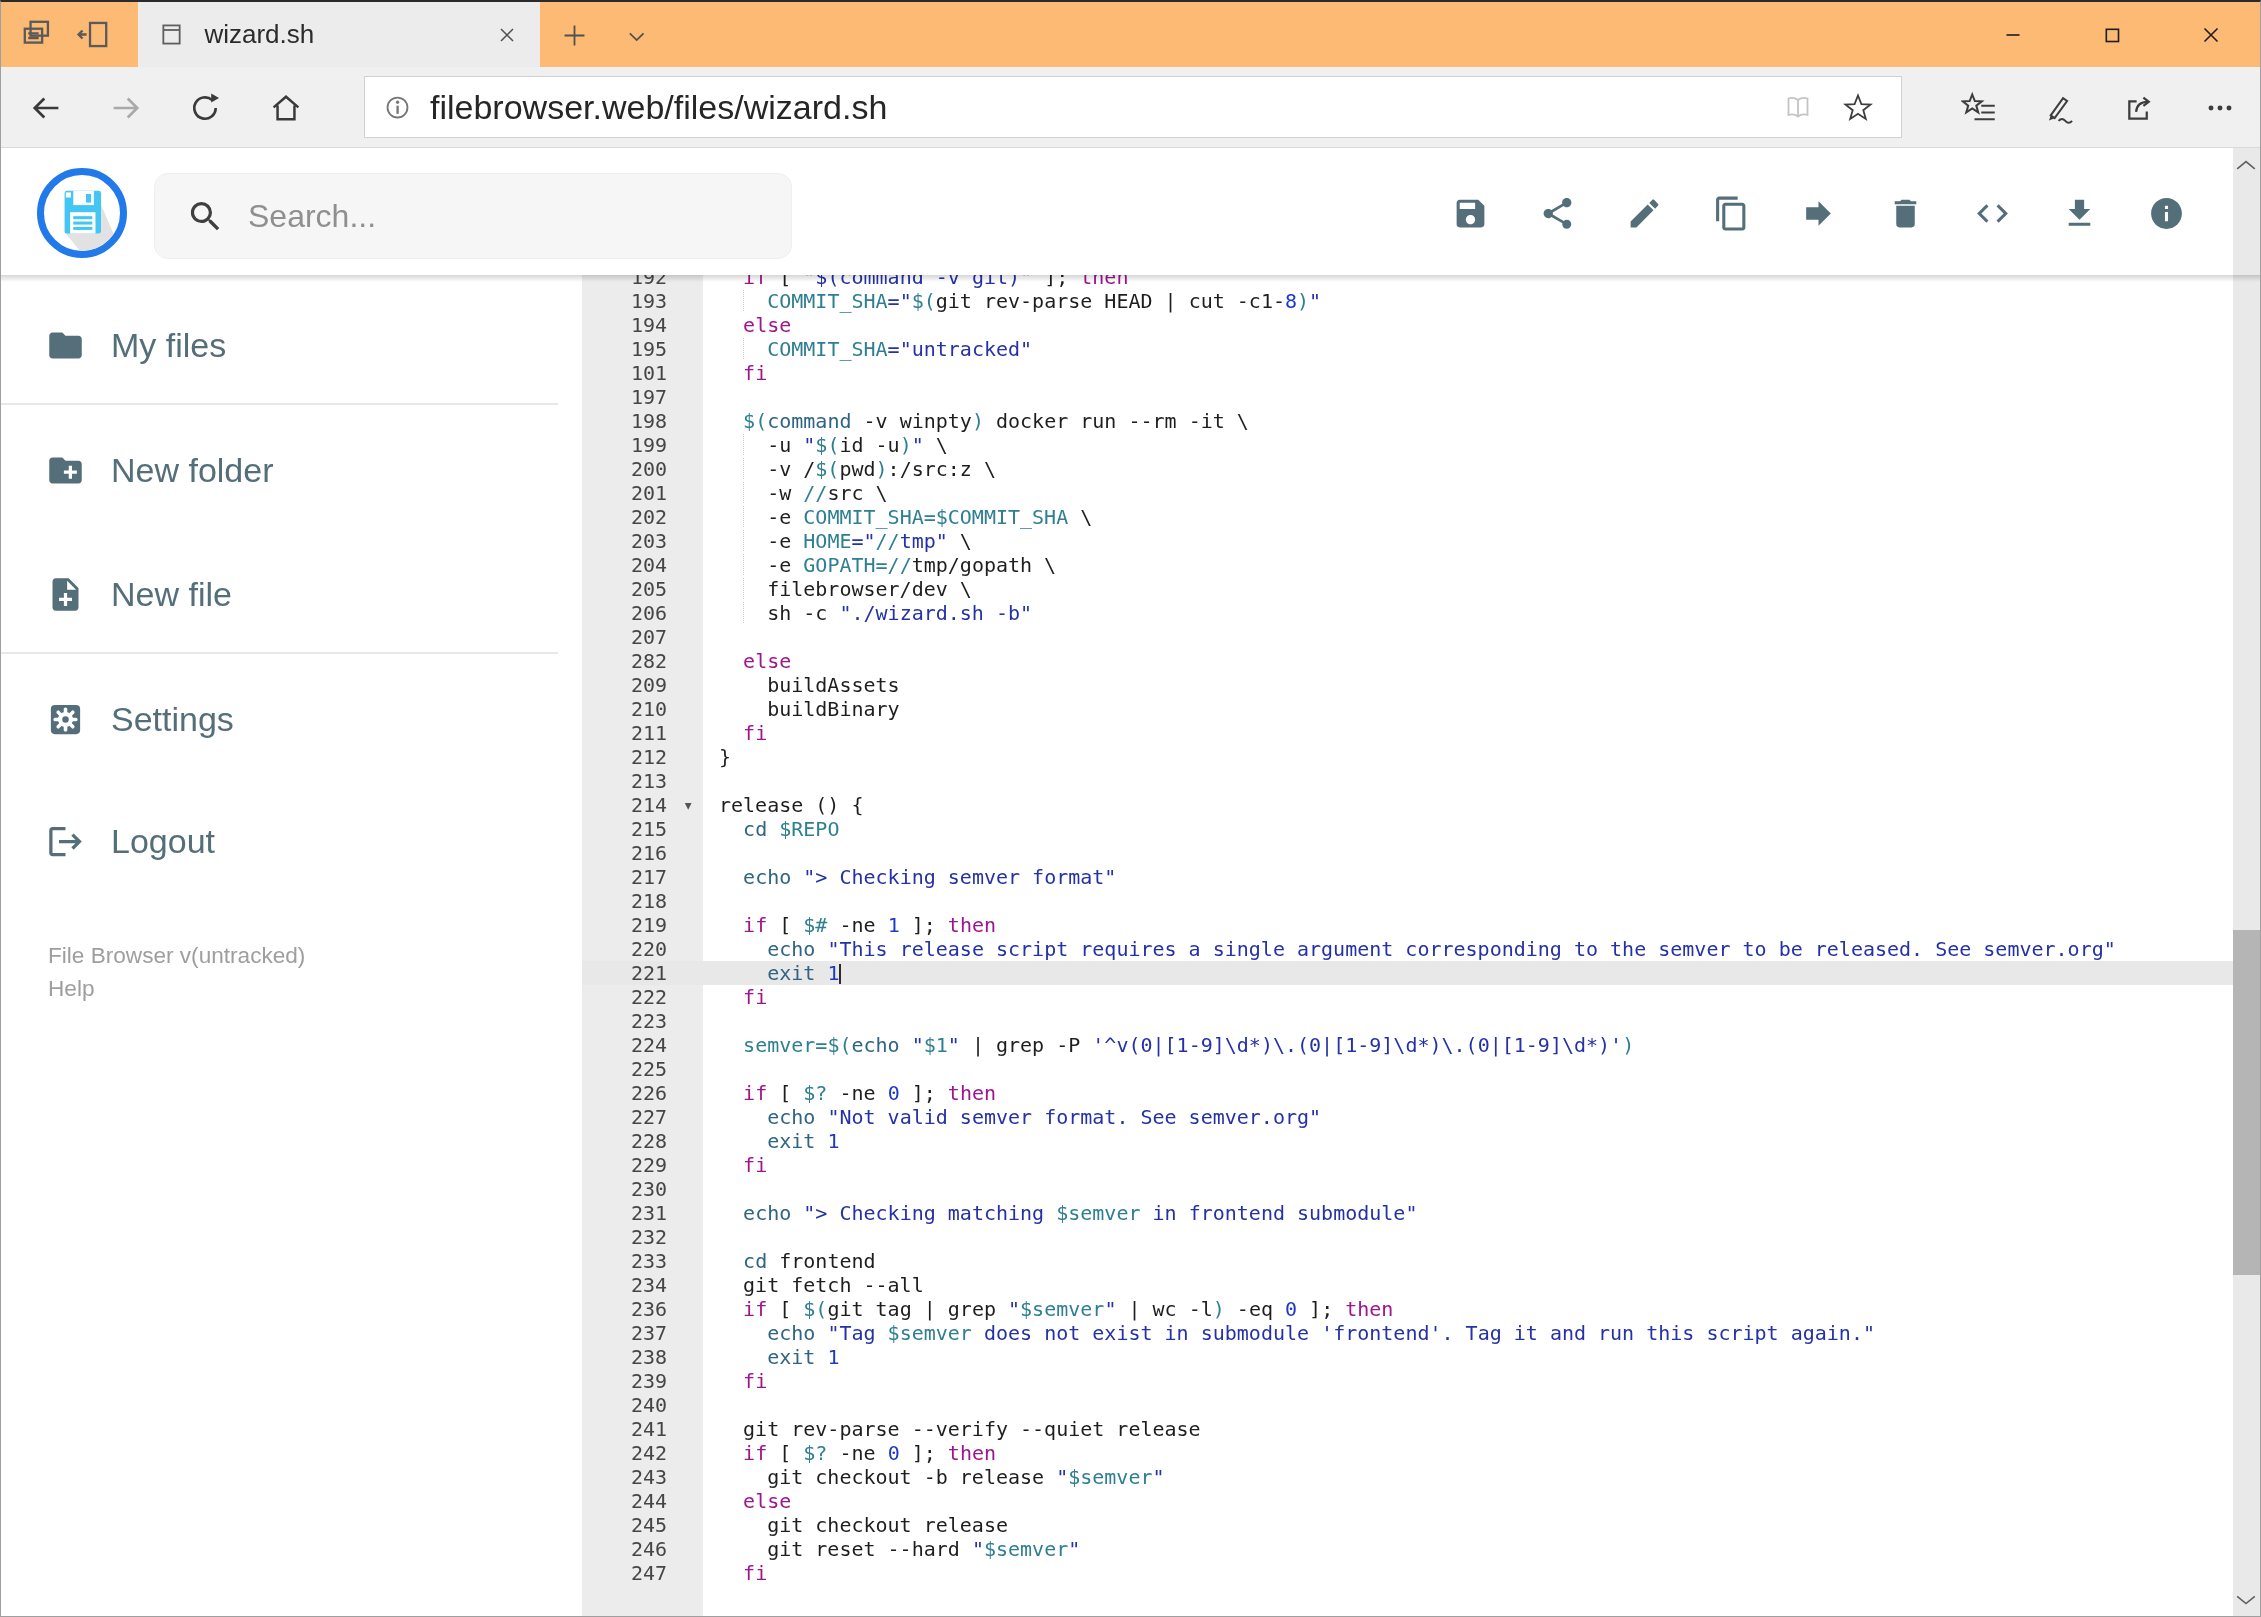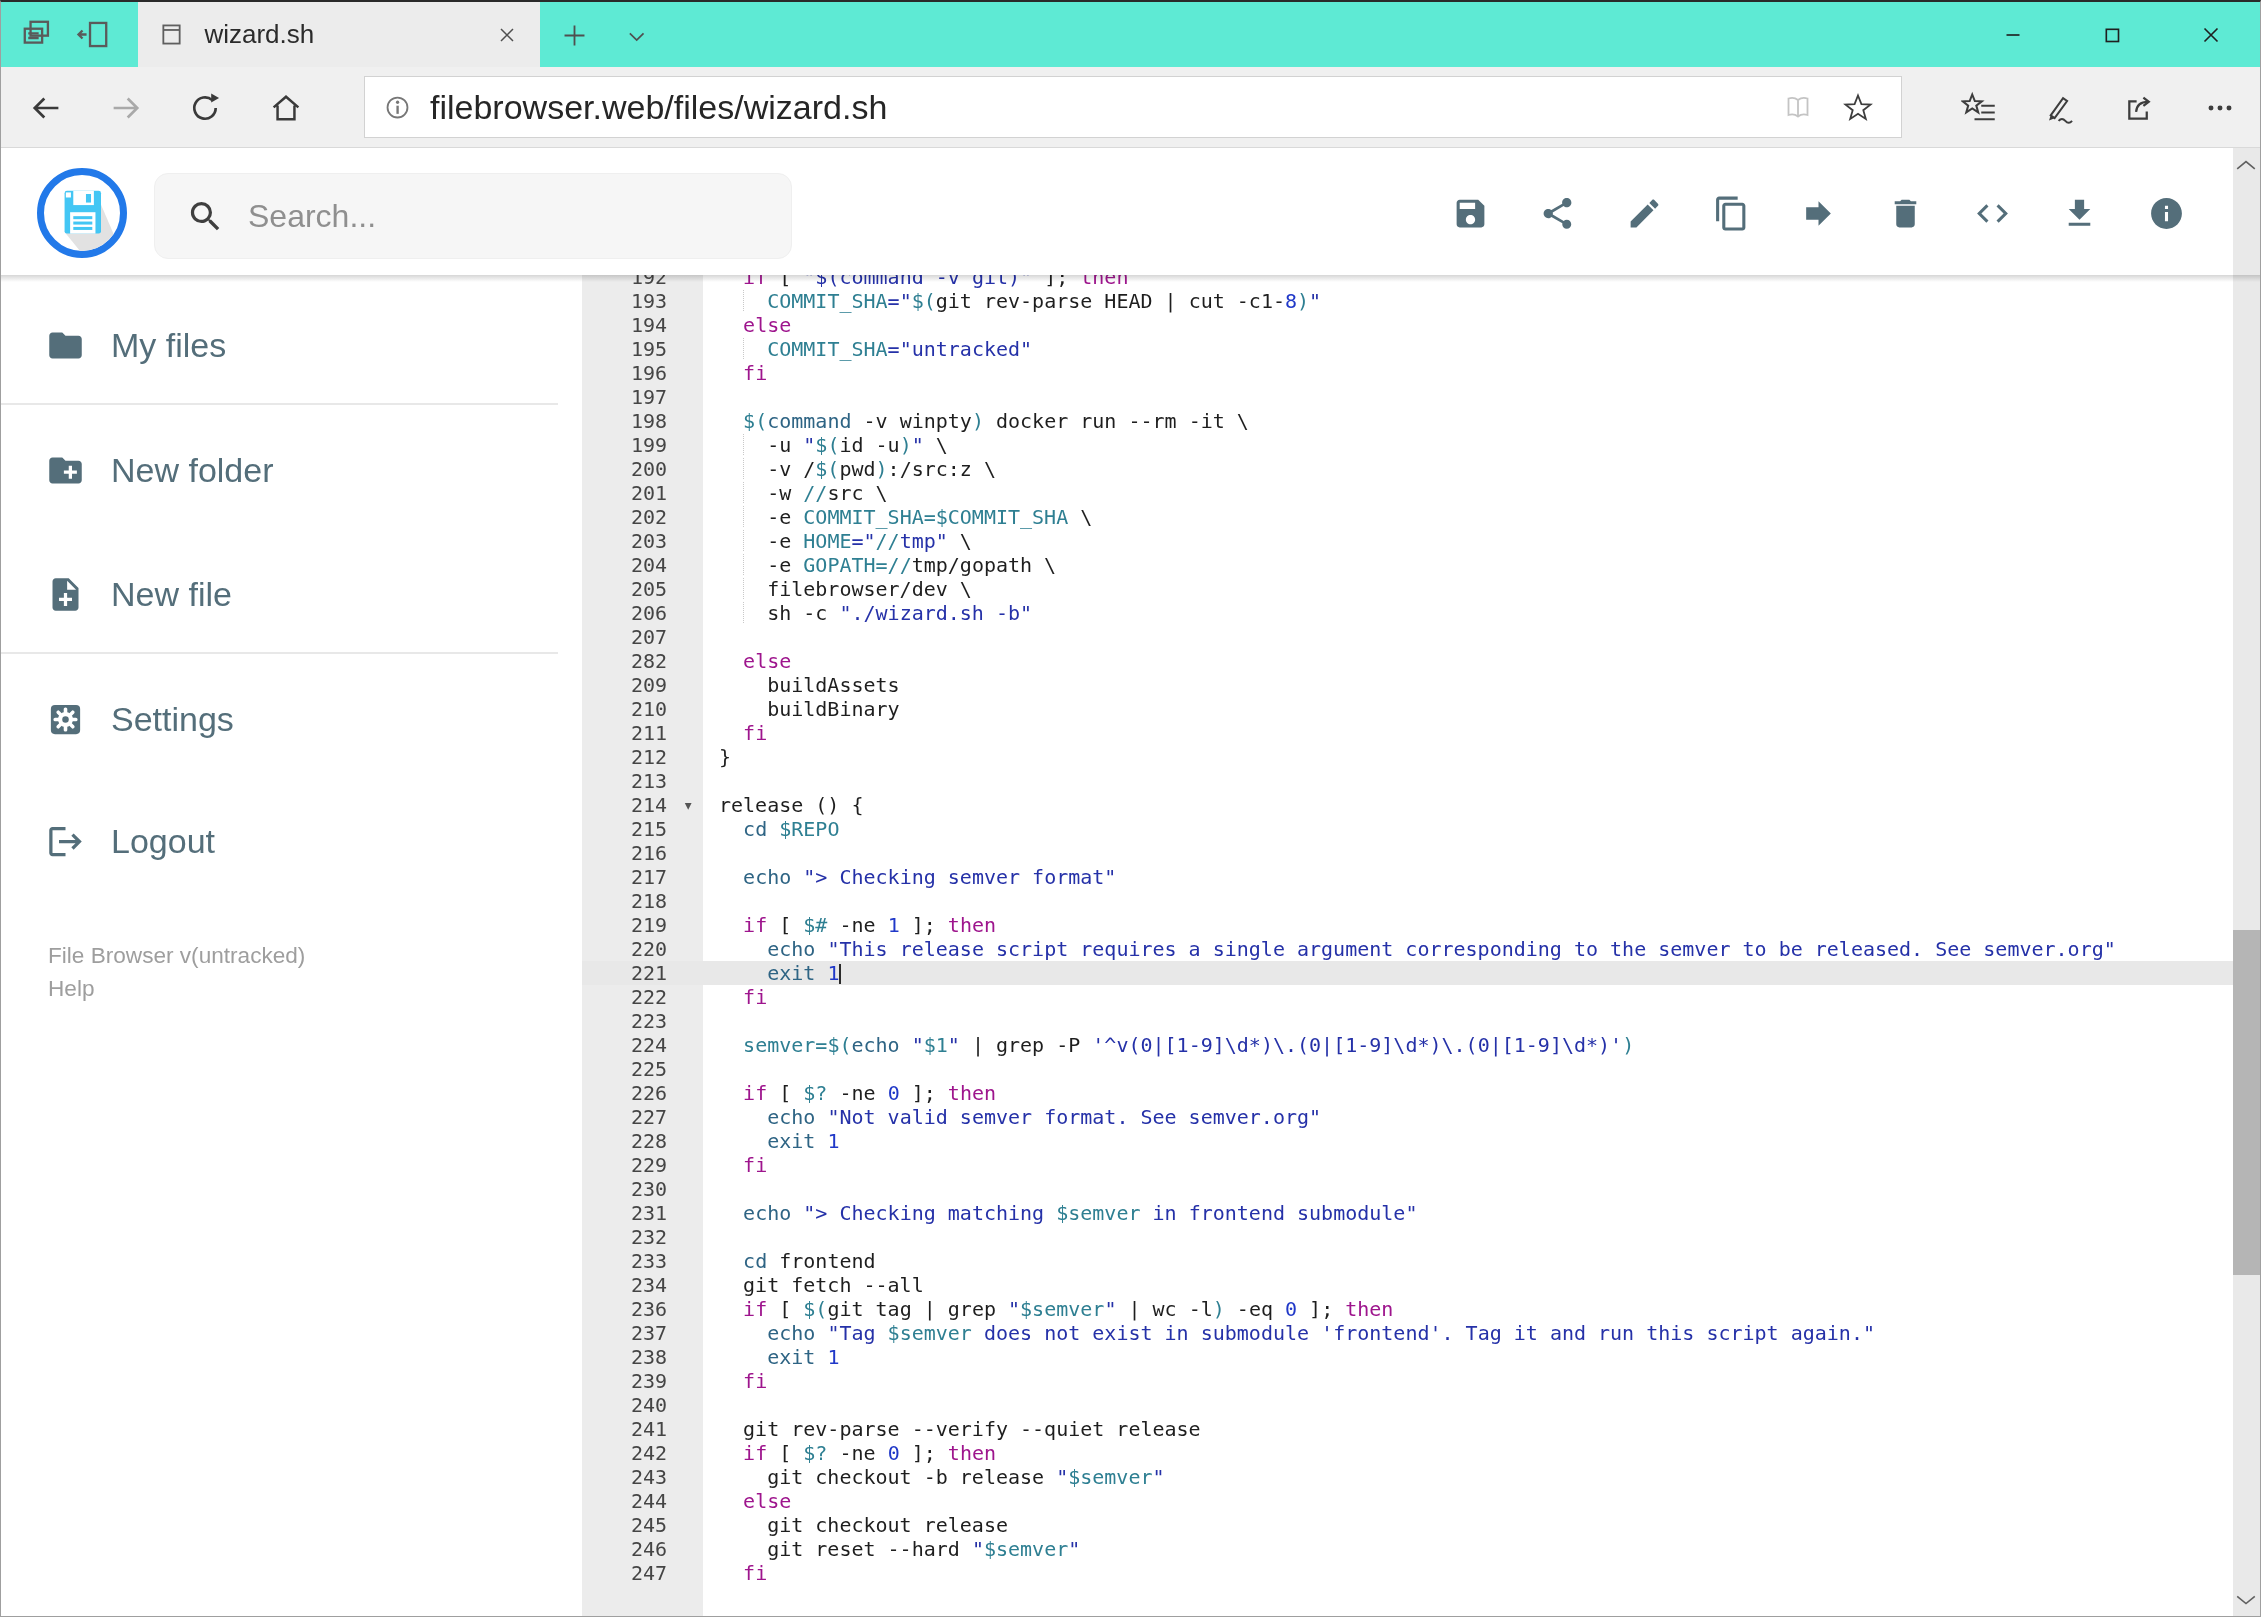--- a/index.html
+++ b/index.html
@@ -1,20 +1,20 @@
 <!DOCTYPE html>
 <html style="--accent: #2279e9; --icon: #546e7a; --kw: #9e158d; --bi: #2e6484; --vr: #2e7f92; --st: #2531a8; --nm: #2038c8; --pl: #1e1e1e; --gbg: #ececec; --albg: #e8e8e8; --lnc: #454545;font-size:13px"><head>
 <meta charset="utf-8">
 <style>
   html,body{margin:0;padding:0;background:#dedede;}
   .window{position:relative;width:2261px;height:1617px;background:#fff;overflow:hidden;
     font-family:"Liberation Sans",sans-serif;border:1.6px solid #9f9f9f;border-top:2.4px solid #2a2a2a;box-sizing:border-box;}
   svg{display:block}
   
-  .tabbar{position:absolute;top:0;left:0;right:0;height:65px;background:#5eead4;}
+  .tabbar{position:absolute;top:0;left:0;right:0;height:65px;background:#fdba74;}
   .tab-action{position:absolute;top:13.7px;width:37px;height:37px;}
   .tabbar .a1{left:18px}.tabbar .a2{left:74px}
   .tab{position:absolute;left:137px;top:0;width:402px;height:65px;background:#ececec;display:flex;align-items:center;}
   .tab .fav{margin-left:19.4px;width:29px;height:29px;flex:none}
   .tab .title{margin-left:18px;font-size:26px;color:#2b2b2b;flex:1;white-space:nowrap;overflow:hidden}
   .tab .close{margin-right:21px;width:24px;height:24px;flex:none}
   .newtab{position:absolute;left:559px;top:18.6px;width:29px;height:29px}
   .tabchev{position:absolute;left:622px;top:21px;width:27.4px;height:27.4px}
   .winctl{position:absolute;right:0;top:0;height:65px;display:flex;}
   .winctl .wc{width:99px;height:65px;display:flex;align-items:center;justify-content:center}
@@ -344,21 +344,21 @@
           </div>
           <div class="row">
             <div class="ln">194</div>
             <div class="cl"><span class="tk-p">  </span><span class="tk-k">else</span></div>
           </div>
           <div class="row">
             <div class="ln">195</div>
             <div class="cl g"><span class="tk-p">    </span><span class="tk-v">COMMIT_SHA</span><span class="tk-s">="untracked"</span></div>
           </div>
           <div class="row">
-            <div class="ln">196</div>
+            <div class="ln">101</div>
             <div class="cl"><span class="tk-p">  </span><span class="tk-k">fi</span></div>
           </div>
           <div class="row">
             <div class="ln">197</div>
             <div class="cl"></div>
           </div>
           <div class="row">
             <div class="ln">198</div>
             <div class="cl"><span class="tk-p">  </span><span class="tk-v">$(</span><span class="tk-b">command</span><span class="tk-p"> -v winpty</span><span class="tk-v">)</span><span class="tk-p"> docker run --rm -it \</span></div>
           </div>

